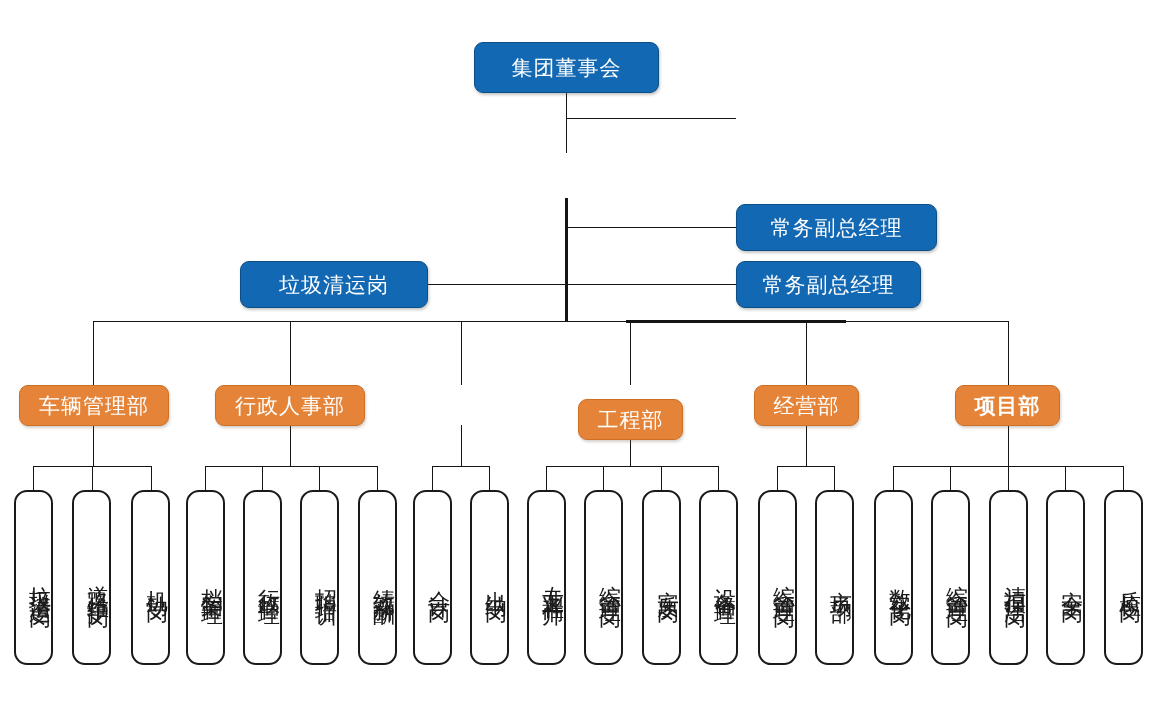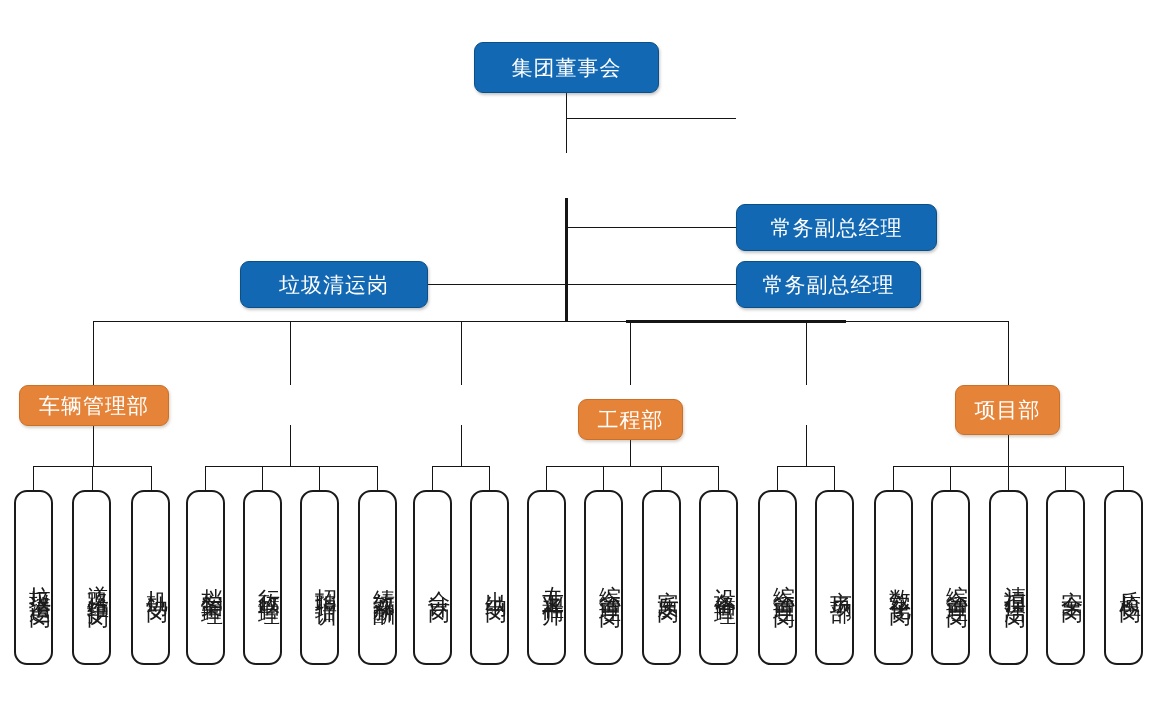--- a/index.html
+++ b/index.html
@@ -145,28 +145,34 @@
   </div>
 
   <div class="node exec" style="left:240px; top:261px; width:188px; height:47px;">
     <span>垃圾清运岗</span>
   </div>
 
   <div class="node dept" style="left:19px; top:385px; width:150px; height:41px;">
     <span>车辆管理部</span>
   </div>
 
+  <div class="node dept" style="left:215px; top:385px; width:150px; height:41px;">
+    <span>行政人事部</span>
+  </div>
 
 
   <div class="node dept" style="left:578px; top:385px; width:105px; height:41px;margin-top:14px;">
     <span>工程部</span>
   </div>
 
-
-  <div class="node dept" style="left:955px; top:385px; width:105px; height:50px;">
+  <div class="node dept" style="left:754px; top:385px; width:105px; height:41px;">
+    <span>经营部</span>
+  </div>
+
+  <div class="node dept" style="left:955px; top:385px; width:105px; height:41px;font-weight:bold;">
     <span>项目部</span>
   </div>
 
   <div class="node leaf" style="left:14px; top:490px; width:39px; height:175px;">
     <span>垃圾清运岗</span>
   </div>
   <div class="node leaf" style="left:72px; top:490px; width:39px; height:175px;">
     <span>道路维护岗</span>
   </div>
   <div class="node leaf" style="left:131px; top:490px; width:39px; height:175px;">

